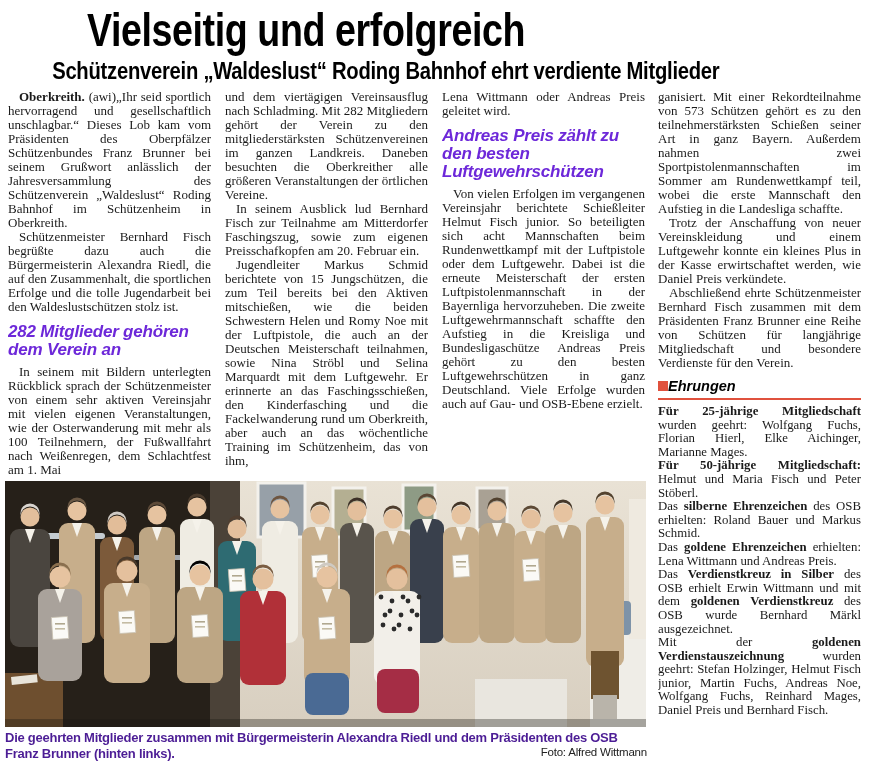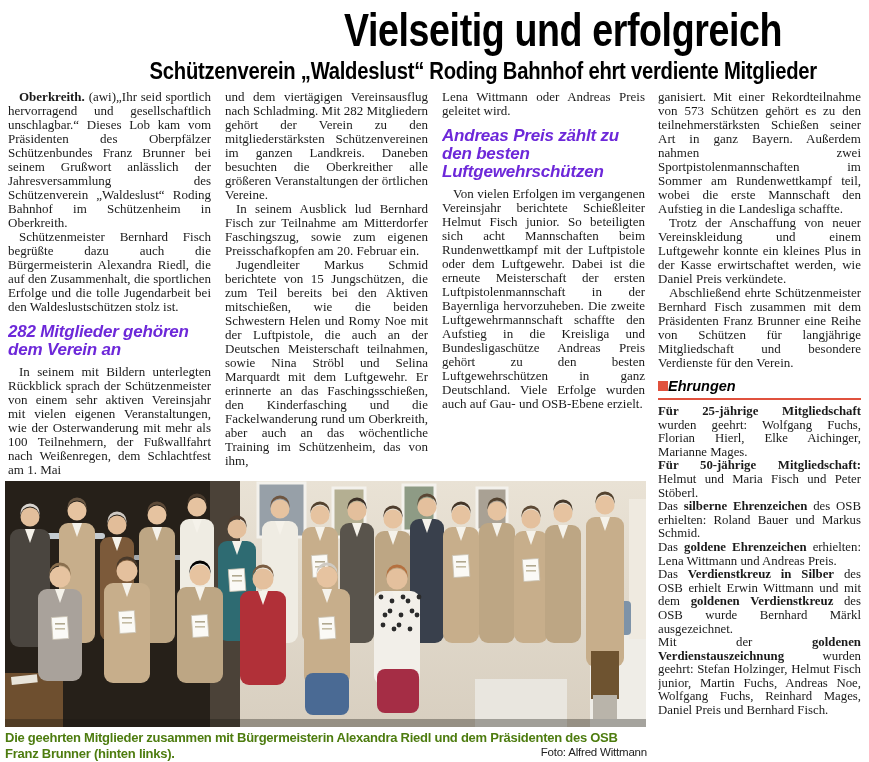--- a/index.html
+++ b/index.html
@@ -5,21 +5,21 @@
   html,body{margin:0;padding:0;background:#ffffff;}
   .page{
     position:relative;
     width:869px;height:762px;
     background:#fff;
     overflow:hidden;
     font-family:"Liberation Serif", serif;
     color:#1a1a1a;
   }
   
-  .masthead{position:absolute;top:0;left:0;width:869px;text-align:right;}
+  .masthead{position:absolute;top:0;left:0;width:869px;text-align:left;}
   .headline{
     margin:4px 0 0 0;
     font-family:"Liberation Sans", sans-serif;
     font-weight:bold;font-size:47px;line-height:52px;color:#000;
     transform:scaleX(0.80);transform-origin:center top;
     white-space:nowrap;letter-spacing:-0.5px;
   }
   .subheadline{
     margin:2px 0 0 0;
     font-family:"Liberation Sans", sans-serif;
@@ -58,21 +58,21 @@
     position:absolute;left:5px;top:481px;width:641px;height:246px;
     background:#241f1a;overflow:hidden;
   }
   .photo svg{display:block;}
   
   .caption-wrap{
     position:absolute;left:5px;top:730px;width:642px;height:32px;
   }
   .caption{
     margin:0;font-family:"Liberation Sans", sans-serif;
-    font-weight:bold;font-size:13px;line-height:15.5px;color:#4d7c0f;
+    font-weight:bold;font-size:13px;line-height:15.5px;color:#4c1d95;
     letter-spacing:-0.25px;
   }
   .credit{
     position:absolute;right:0;top:16px;
     font-family:"Liberation Sans", sans-serif;
     font-weight:normal;font-size:11.5px;color:#222;letter-spacing:-0.2px;padding-left:12px;
   }
 </style>
 </head>
 <body>

